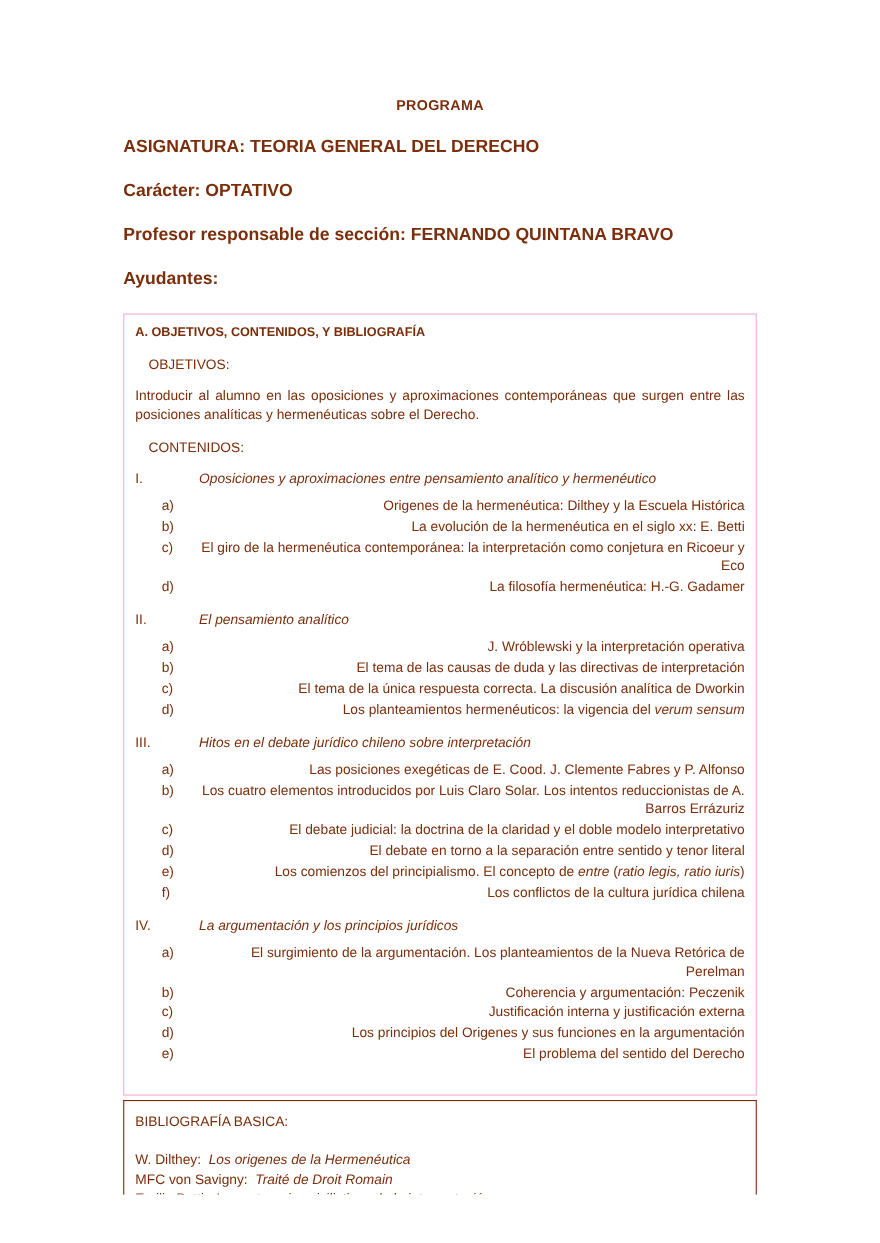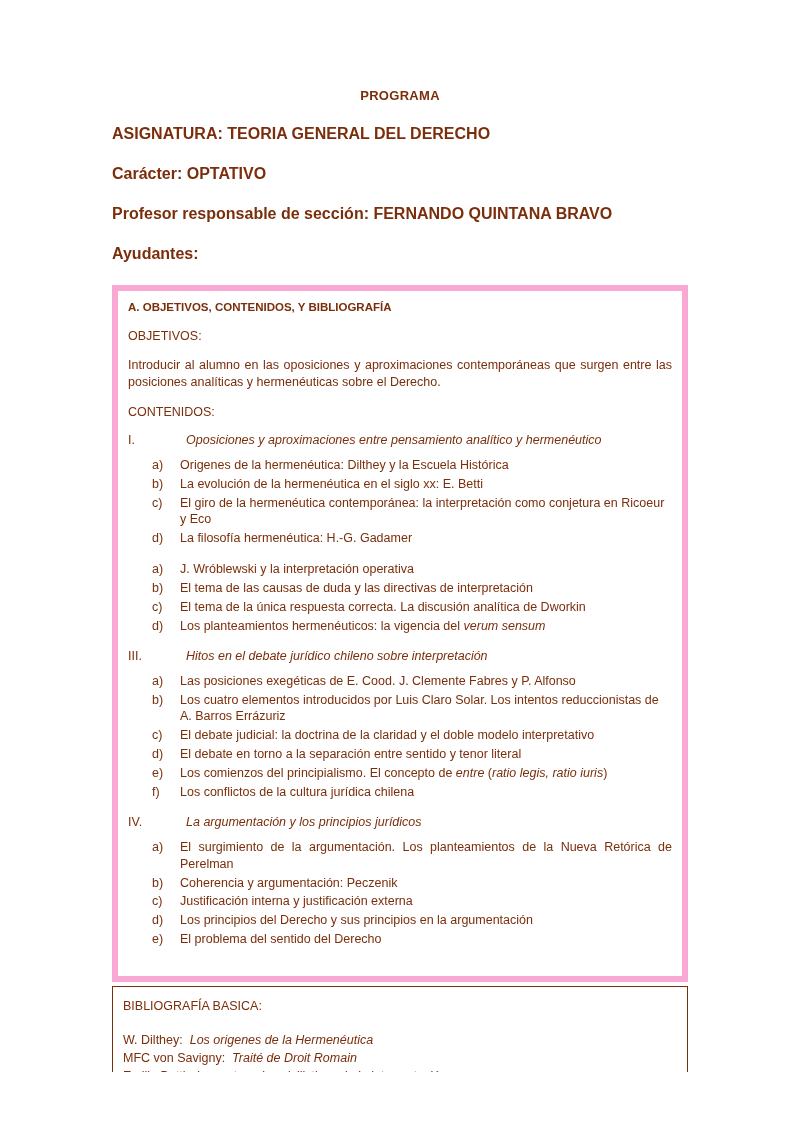--- a/index.html
+++ b/index.html
@@ -38,33 +38,33 @@
   }
   .meta-line {
     font-weight: bold;
     font-size: 16px;
     margin: 0 0 22px 0;
     color: #7B2E0B;
   }
   .meta-line:last-of-type { margin-bottom: 18px; }
 
   .boxed {
-    border: 6px solid #f9a8d4;
+    border: 1px solid #f9a8d4;
     padding: 10px 10px 14px 10px;
     box-sizing: border-box;
     width: 576px;
   }
   .section-heading {
     font-weight: bold;
     font-size: 11.5px;
     margin: 0 0 16px 0;
   }
   .sub-label {
     font-size: 12.5px;
-    margin: 0 0 14px 0;
+    margin: 0 0 14px 12px;
   }
   .para {
     font-size: 12.5px;
     line-height: 1.35;
     margin: 0 0 14px 0;
     text-align: justify;
   }
   .roman-item {
     font-size: 12.5px;
     margin: 0 0 10px 0;
@@ -88,20 +88,21 @@
     margin: 0 0 2px 0;
     display: flex;
     align-items: flex-start;
   }
   ol.letters li .lt {
     flex: 0 0 28px;
     width: 28px;
   }
   ol.letters li .tx {
     flex: 1 1 auto;
+    text-align: right;
   }
   .just .tx { text-align: justify; }
   em { }
 
   .biblio-box {
     border: 1px solid #7B2E0B;
     border-bottom: none;
     margin-top: 4px;
     padding: 12px 10px 0 10px;
     width: 576px;
@@ -156,20 +157,24 @@
         <li>
             <span class="lt">c)</span>
             <span class="tx">El giro de la hermenéutica contemporánea: la interpretación como conjetura en Ricoeur y Eco</span>
           </li>
         <li>
             <span class="lt">d)</span>
             <span class="tx">La filosofía hermenéutica:  H.-G. Gadamer</span>
           </li>
       </ol>
 
+      <div class="roman-item">
+        <span class="roman-num">II.</span>
+        <span class="roman-text">El pensamiento analítico</span>
+      </div>
       <ol class="letters">
         <li>
             <span class="lt">a)</span>
             <span class="tx">J. Wróblewski y la interpretación operativa</span>
           </li>
         <li>
             <span class="lt">b)</span>
             <span class="tx">El tema de las causas de duda y las directivas de interpretación</span>
           </li>
         <li>
@@ -225,21 +230,21 @@
         <li>
             <span class="lt">b)</span>
             <span class="tx">Coherencia y argumentación:  Peczenik</span>
           </li>
         <li>
             <span class="lt">c)</span>
             <span class="tx">Justificación interna y justificación externa</span>
           </li>
         <li>
             <span class="lt">d)</span>
-            <span class="tx">Los principios del Derecho y sus principios en la argumentación</span>
+            <span class="tx">Los principios del Origenes y sus funciones en la argumentación</span>
           </li>
         <li>
             <span class="lt">e)</span>
             <span class="tx">El problema del sentido del Derecho</span>
           </li>
       </ol>
     </div>
 
     <div class="biblio-box">
       <div class="biblio-title">BIBLIOGRAFÍA BASICA:</div>

